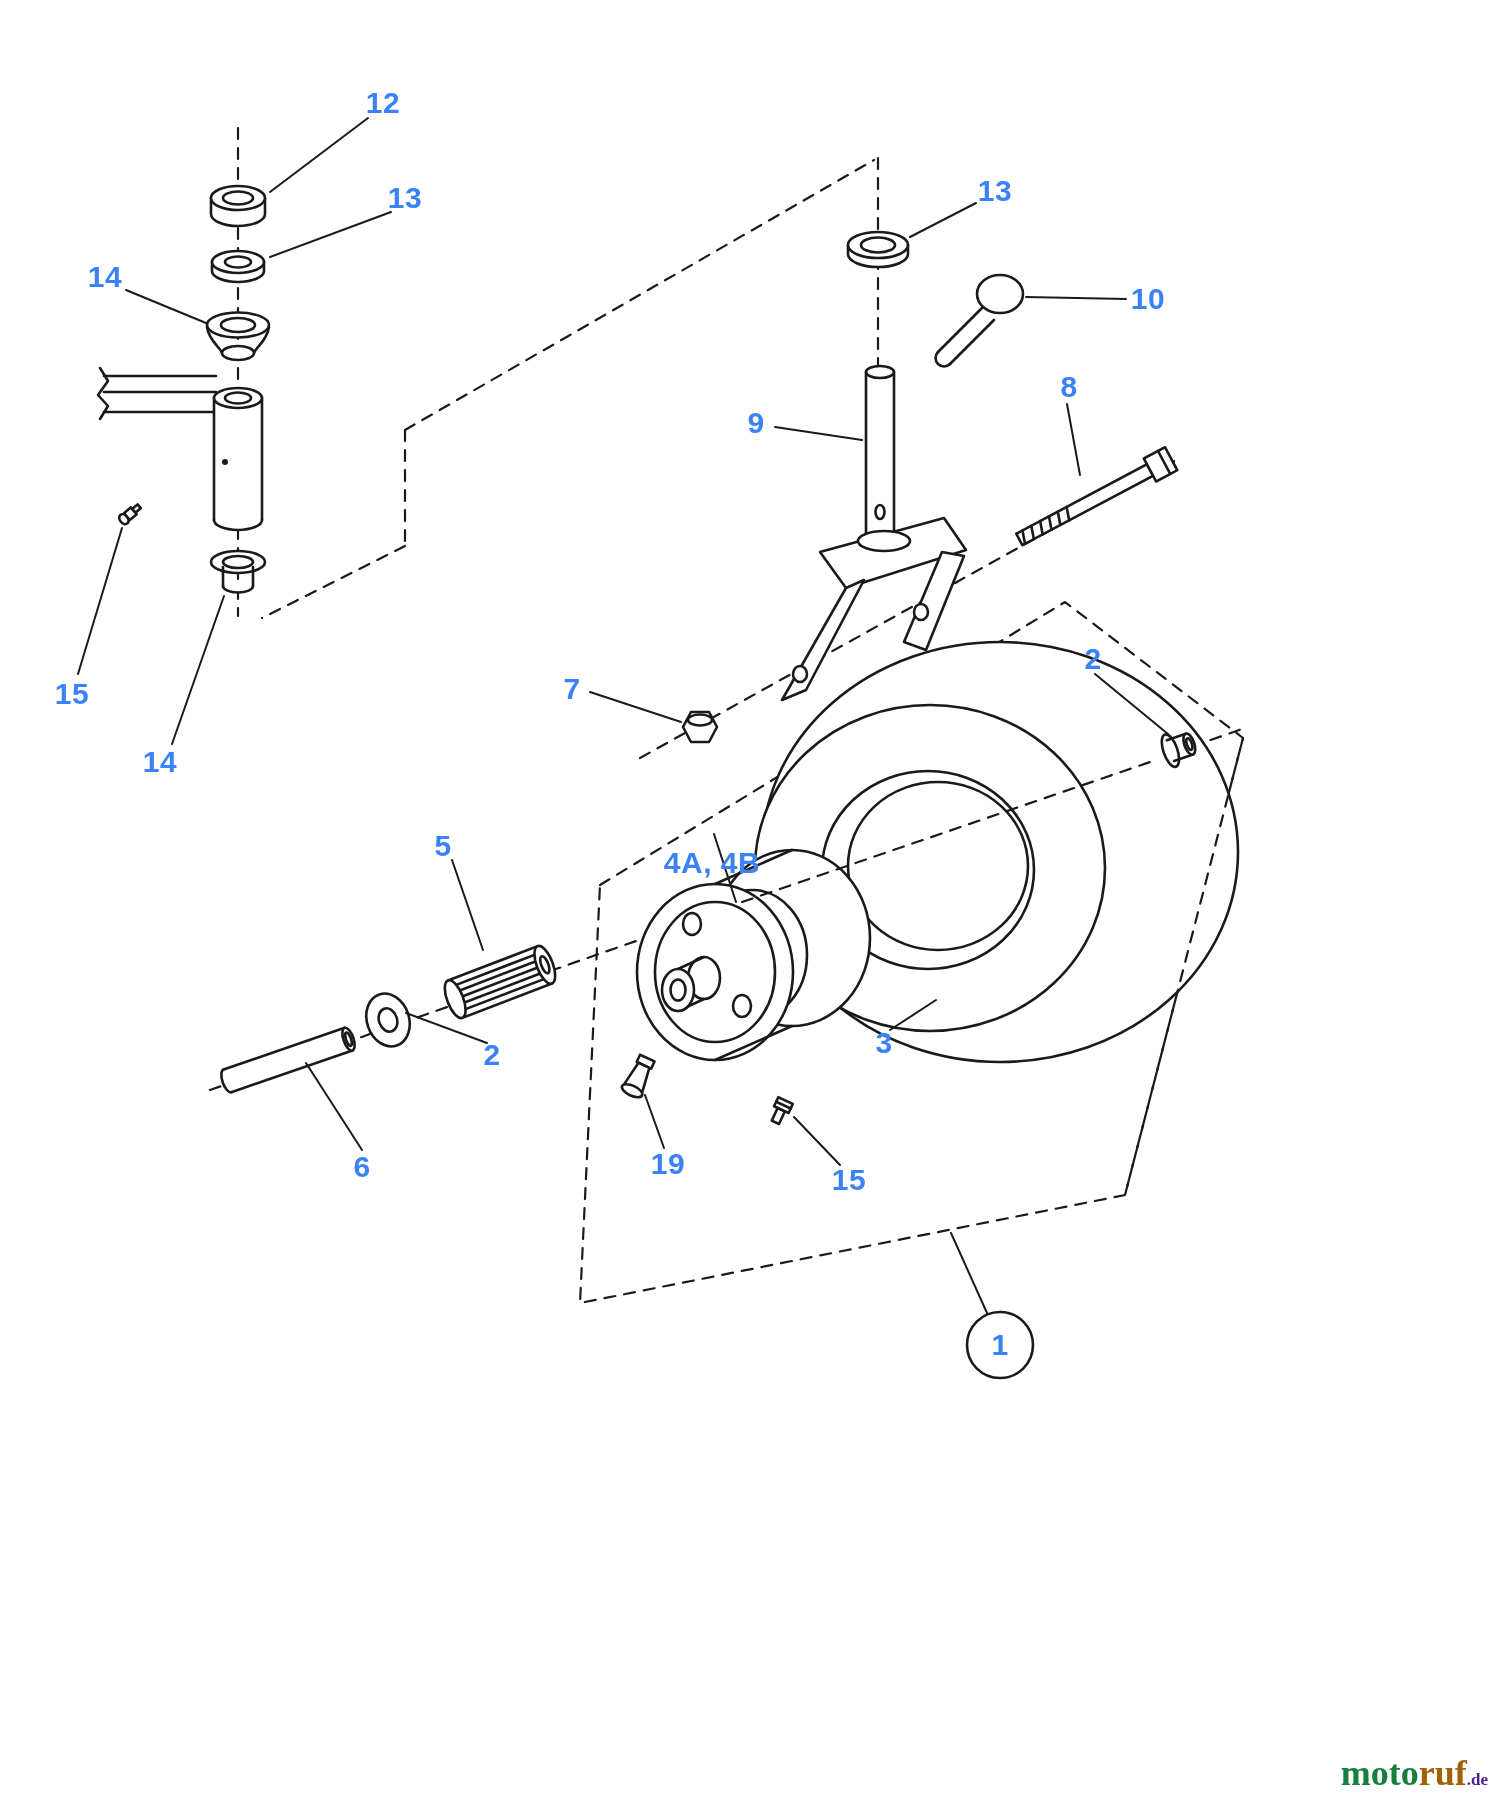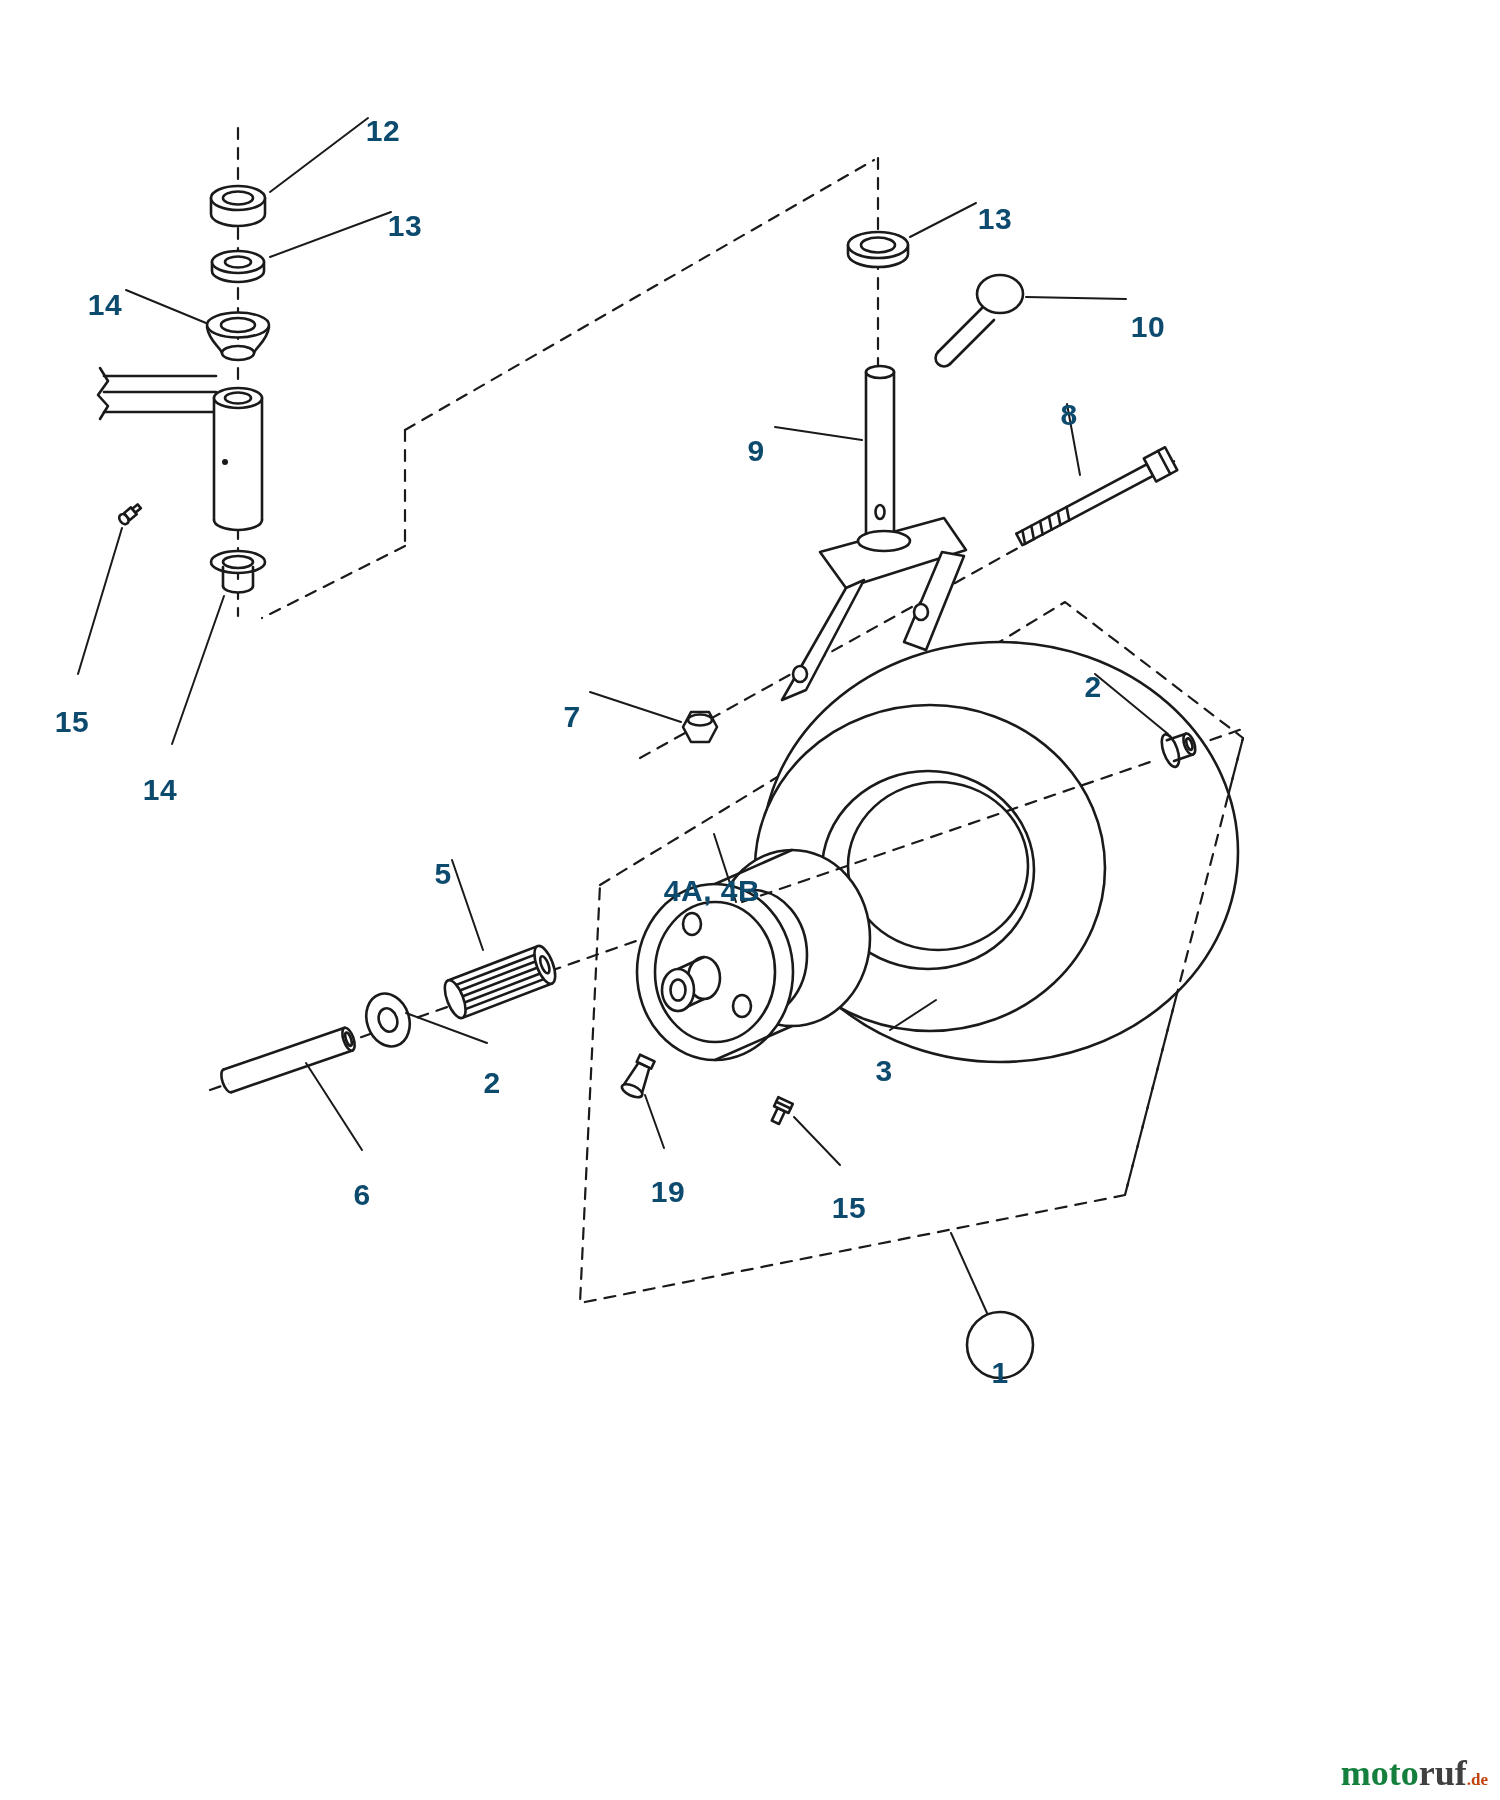--- a/index.html
+++ b/index.html
@@ -1,26 +1,26 @@
 <!DOCTYPE html>
 <html><head>
 <meta charset="utf-8">
 <style>
   html,body{margin:0;padding:0;background:#ffffff;}
   .page{position:relative;width:1500px;height:1800px;background:#ffffff;overflow:hidden;
         font-family:"Liberation Sans",sans-serif;}
   svg{position:absolute;left:0;top:0;}
   .lbl{position:absolute;transform:translate(-50%,-50%);
-       font:700 30px "Liberation Sans",sans-serif;color:#0c4a6e;white-space:nowrap;
-       letter-spacing:0.5px;margin-top:28px;}
+       font:700 30px "Liberation Sans",sans-serif;color:#3b82f6;white-space:nowrap;
+       letter-spacing:0.5px;}
   .watermark{position:absolute;right:12px;bottom:6px;
        font:700 36px "Liberation Serif",serif;letter-spacing:0px;}
   .watermark .p1{color:#15803d;}
-  .watermark .p2{color:#404040;}
-  .watermark .de{color:#c2410c;font-size:17px;font-weight:700;}
+  .watermark .p2{color:#a16207;}
+  .watermark .de{color:#4c1d95;font-size:17px;font-weight:700;}
 </style>
 </head>
 <body>
 
 <div class="page">
 
 <svg width="1500" height="1800" viewBox="0 0 1500 1800">
   <g stroke="#1a1a1a" fill="none" stroke-width="2.6" stroke-linecap="round" stroke-linejoin="round">
 
     <g stroke-width="2.2" stroke-dasharray="11 9">

